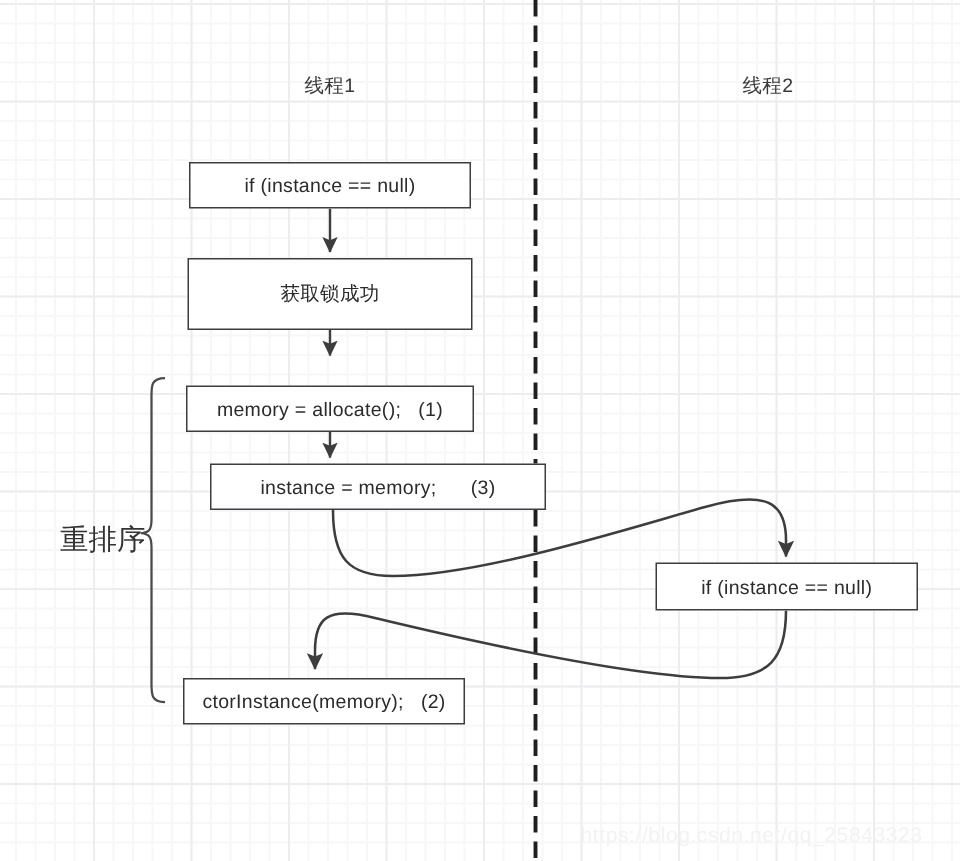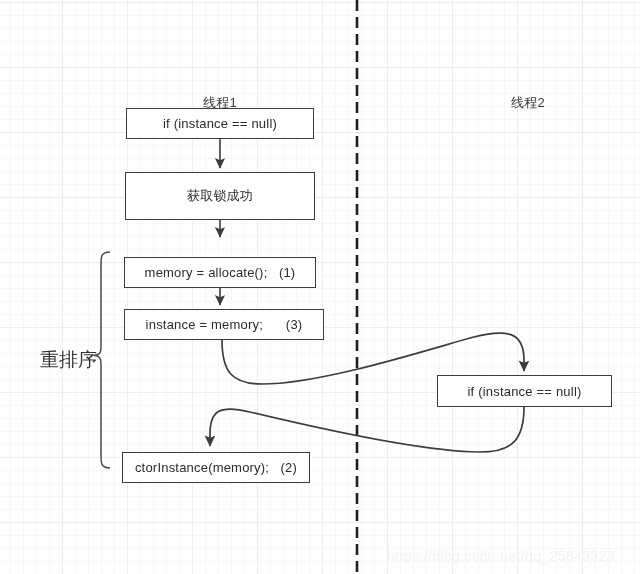--- a/index.html
+++ b/index.html
@@ -24,21 +24,20 @@
     background-size: 65px 65px, 65px 65px, 13px 13px, 13px 13px;
     background-position: -3px 2px, -3px 2px, -3px 2px, -3px 2px;
   }
   .lane-title {
     position: absolute;
     font-size: 13px;
     color: #3a3a3a;
     letter-spacing: 0.3px;
     white-space: nowrap;
     transform: translateX(-50%);
-    margin-top: 46px;
   }
   .node {
     position: absolute;
     box-sizing: border-box;
     border: 1.6px solid #3d3d3d;
     background: #ffffff;
     color: #2b2b2b;
     font-size: 13px;
     display: flex;
     align-items: center;
@@ -68,21 +67,21 @@
     letter-spacing: 0.4px;
   }
 </style>
 </head>
 <body>
 
 <div id="canvas">
 
   <div class="lane-title" style="left:220px; top:48px;">线程1</div>
 
-  <div class="lane-title" style="left:528px; top:48px;">线程2</div>
+  <div class="lane-title" style="left:512px; top:48px;">线程2</div>
 
   <svg class="svg-layer" viewBox="0 0 640 574">
     <defs>
       <marker id="arrowhead" markerWidth="9" markerHeight="9" refX="6.2" refY="3.2" orient="auto" markerUnits="strokeWidth">
         <path d="M0,0 L6.6,3.2 L0,6.4 L1.3,3.2 Z" fill="#3d3d3d"></path>
       </marker>
     </defs>
 
     <line x1="357" y1="0" x2="357" y2="574" stroke="#1f1f1f" stroke-width="2.6" stroke-dasharray="11 6"></line>
 
@@ -96,21 +95,21 @@
 
     <path d="M110,252 C100,252 101,258 101,268 L101,346 C101,354 99,355 94,355.5 C99,356 101,357 101,365 L101,452 C101,462 100,468 110,468" fill="none" stroke="#4a4a4a" stroke-width="1.5"></path>
   </svg>
 
   <div class="node" style="left:126px; top:108px; width:188px; height:31px;">if (instance == null)</div>
 
   <div class="node" style="left:125px; top:172px; width:190px; height:48px;">获取锁成功</div>
 
   <div class="node" style="left:124px; top:241px; width:192px; height:31px;margin-top:16px;">memory = allocate();   (1)</div>
 
-  <div class="node" style="left:124px; top:309px; width:200px; height:31px;">instance = memory;      (3)</div>
+  <div class="node" style="left:140px; top:309px; width:224px; height:31px;">instance = memory;      (3)</div>
 
   <div class="node" style="left:122px; top:452px; width:188px; height:31px;">ctorInstance(memory);   (2)</div>
 
   <div class="node" style="left:437px; top:375px; width:175px; height:32px;">if (instance == null)</div>
 
   <div class="brace-label" style="left:40px; top:347px;">重排序</div>
 
   <div class="watermark" style="left:387px; top:548px;">https://blog.csdn.net/qq_25843323</div>
 
 </div>

